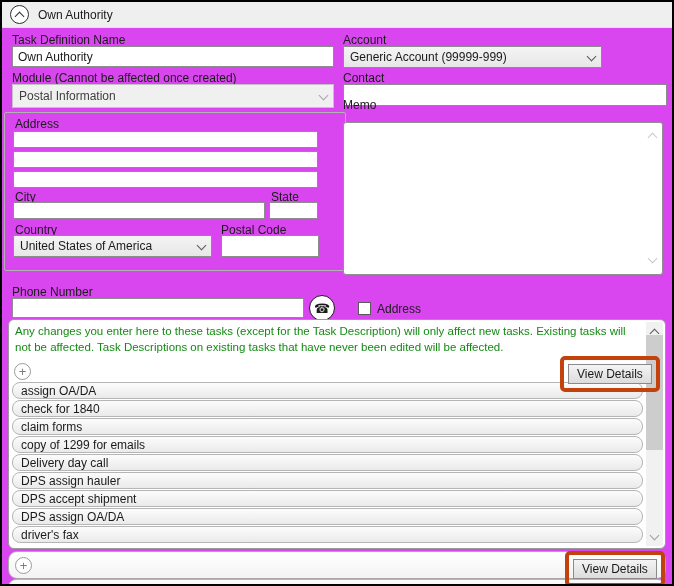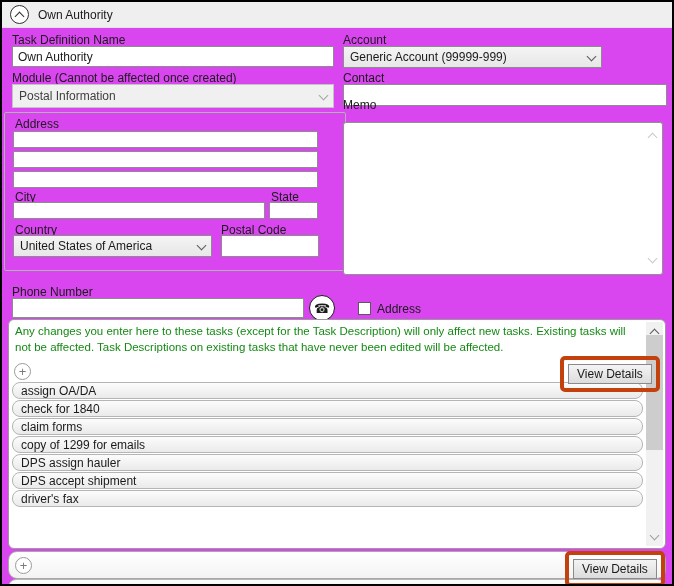--- a/index.html
+++ b/index.html
@@ -167,29 +167,35 @@
 
 
         <div class="task-row">
           <span>claim forms</span>
         </div>
 
         <div class="task-row">
           <span>copy of 1299 for emails</span>
         </div>
 
+        <div class="task-row">
+          <span>Delivery day call</span>
+        </div>
 
         <div class="task-row">
           <span>DPS assign hauler</span>
         </div>
 
         <div class="task-row">
           <span>DPS accept shipment</span>
         </div>
 
+        <div class="task-row">
+          <span>DPS assign OA/DA</span>
+        </div>
 
         <div class="task-row">
           <span>driver's fax</span>
         </div>
       </div>
 
     <div class="scrollbar">
       <span class="chev up"></span>
       <div class="thumb"></div>
       <span class="chev down"></span>

